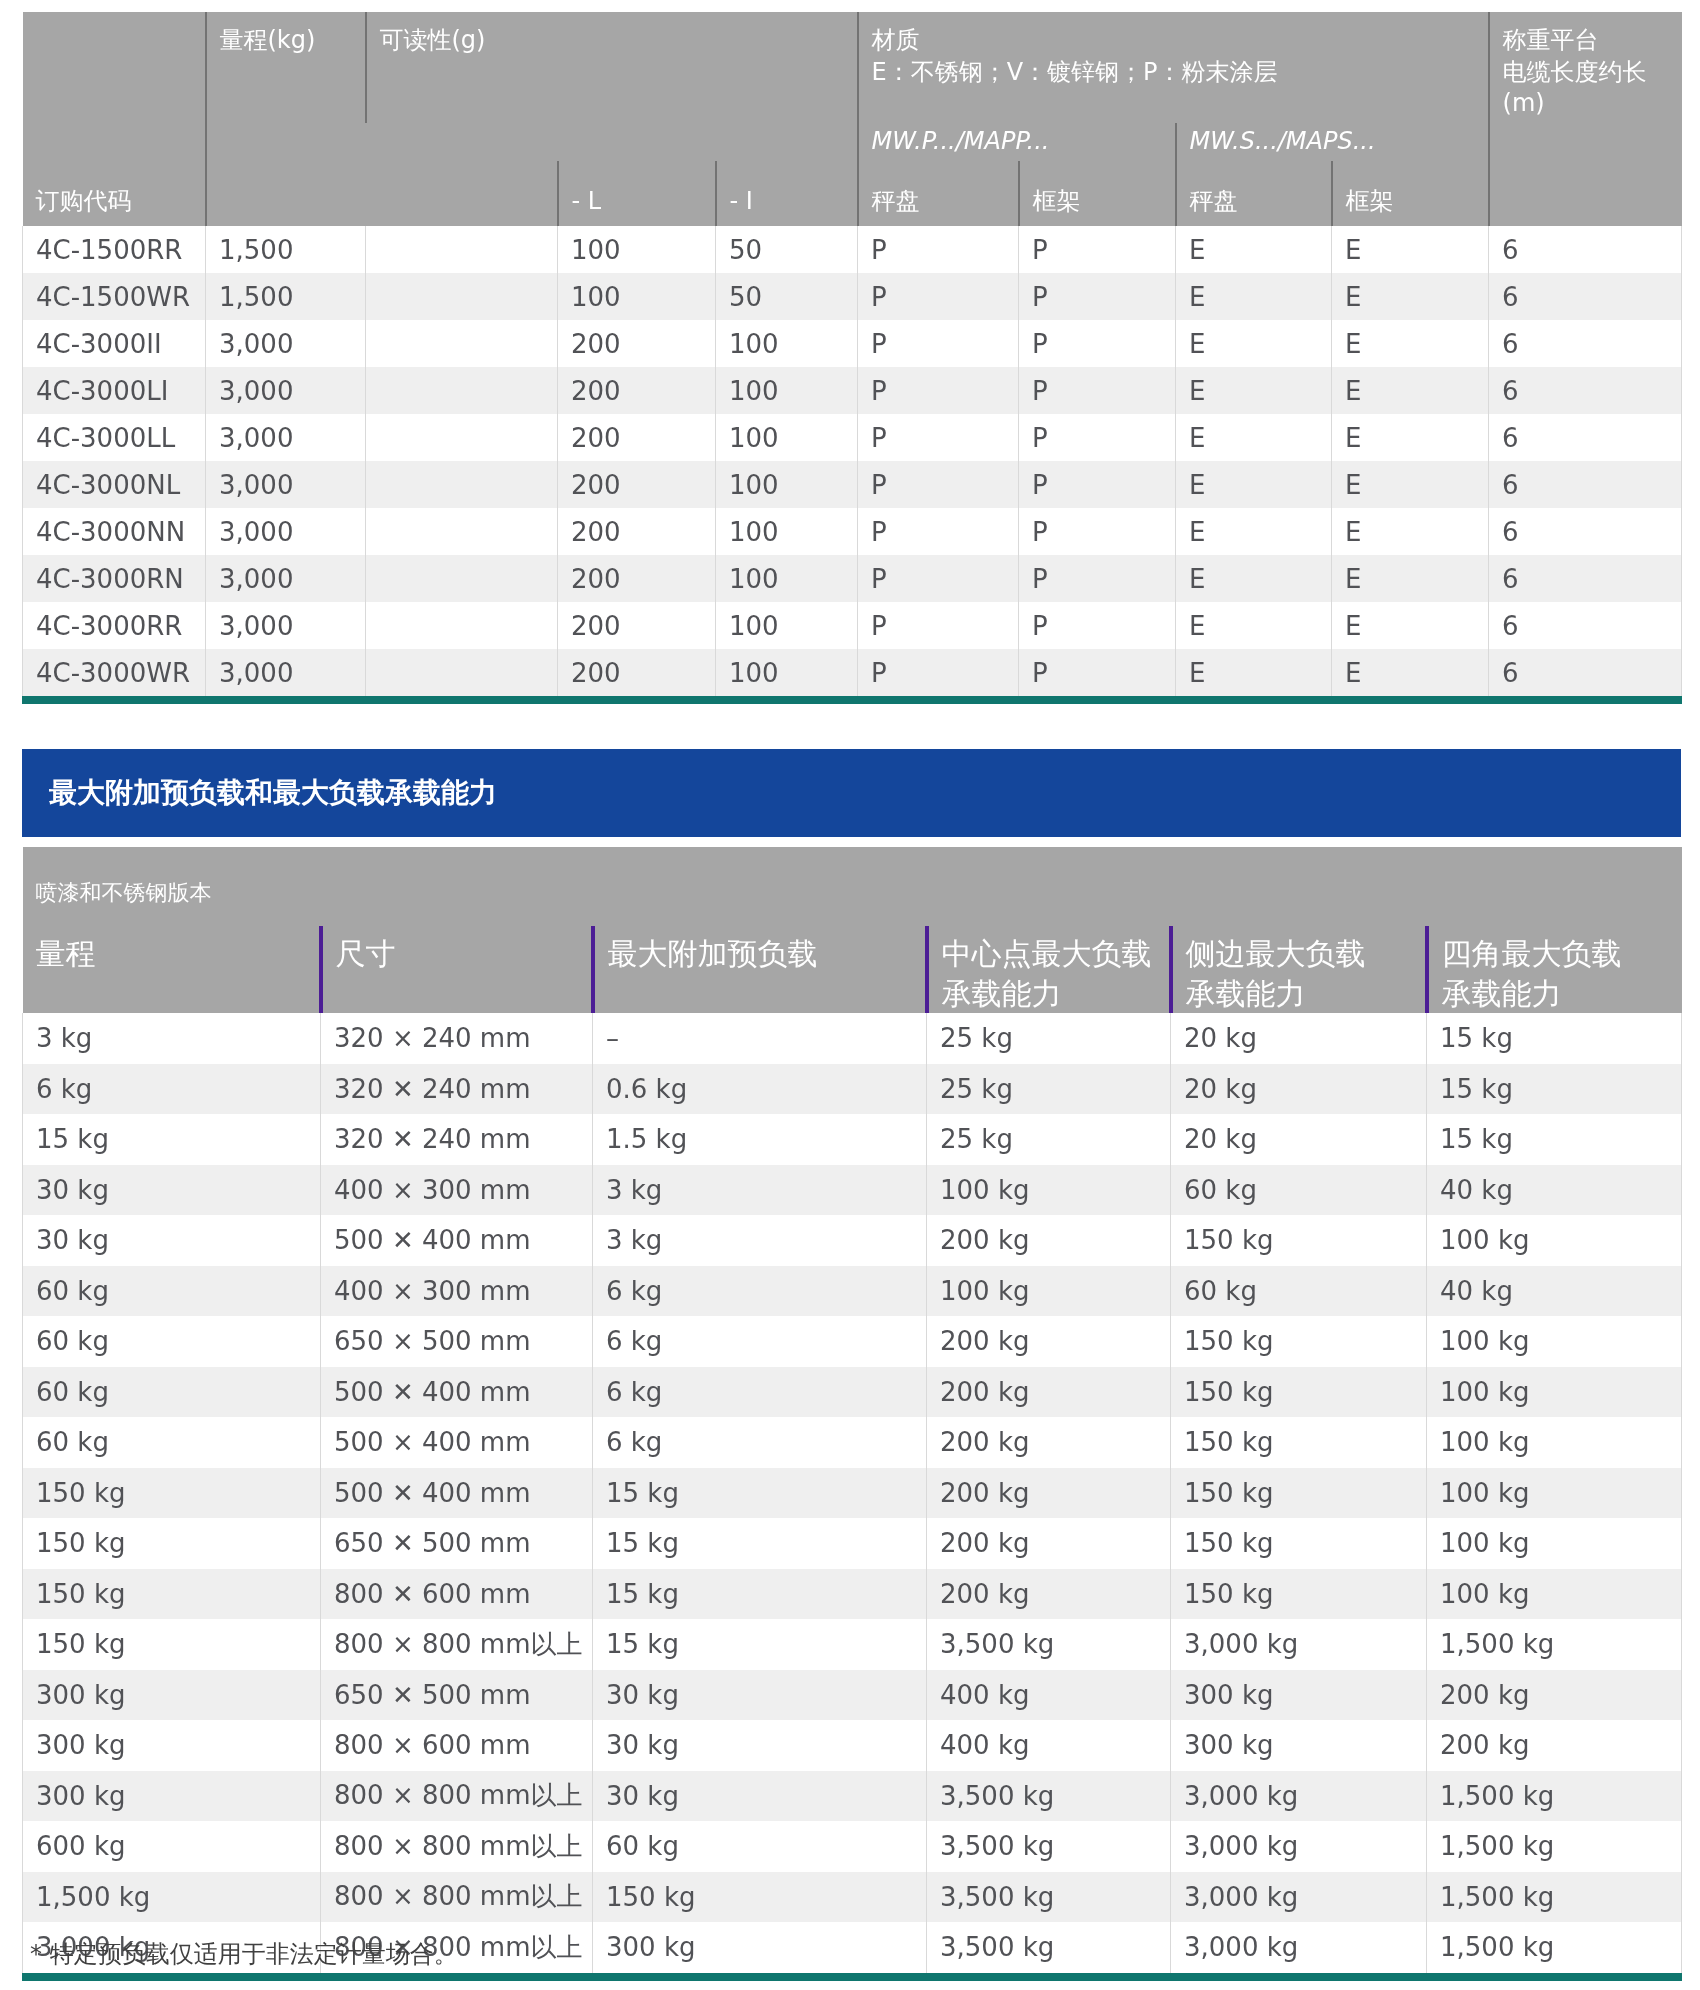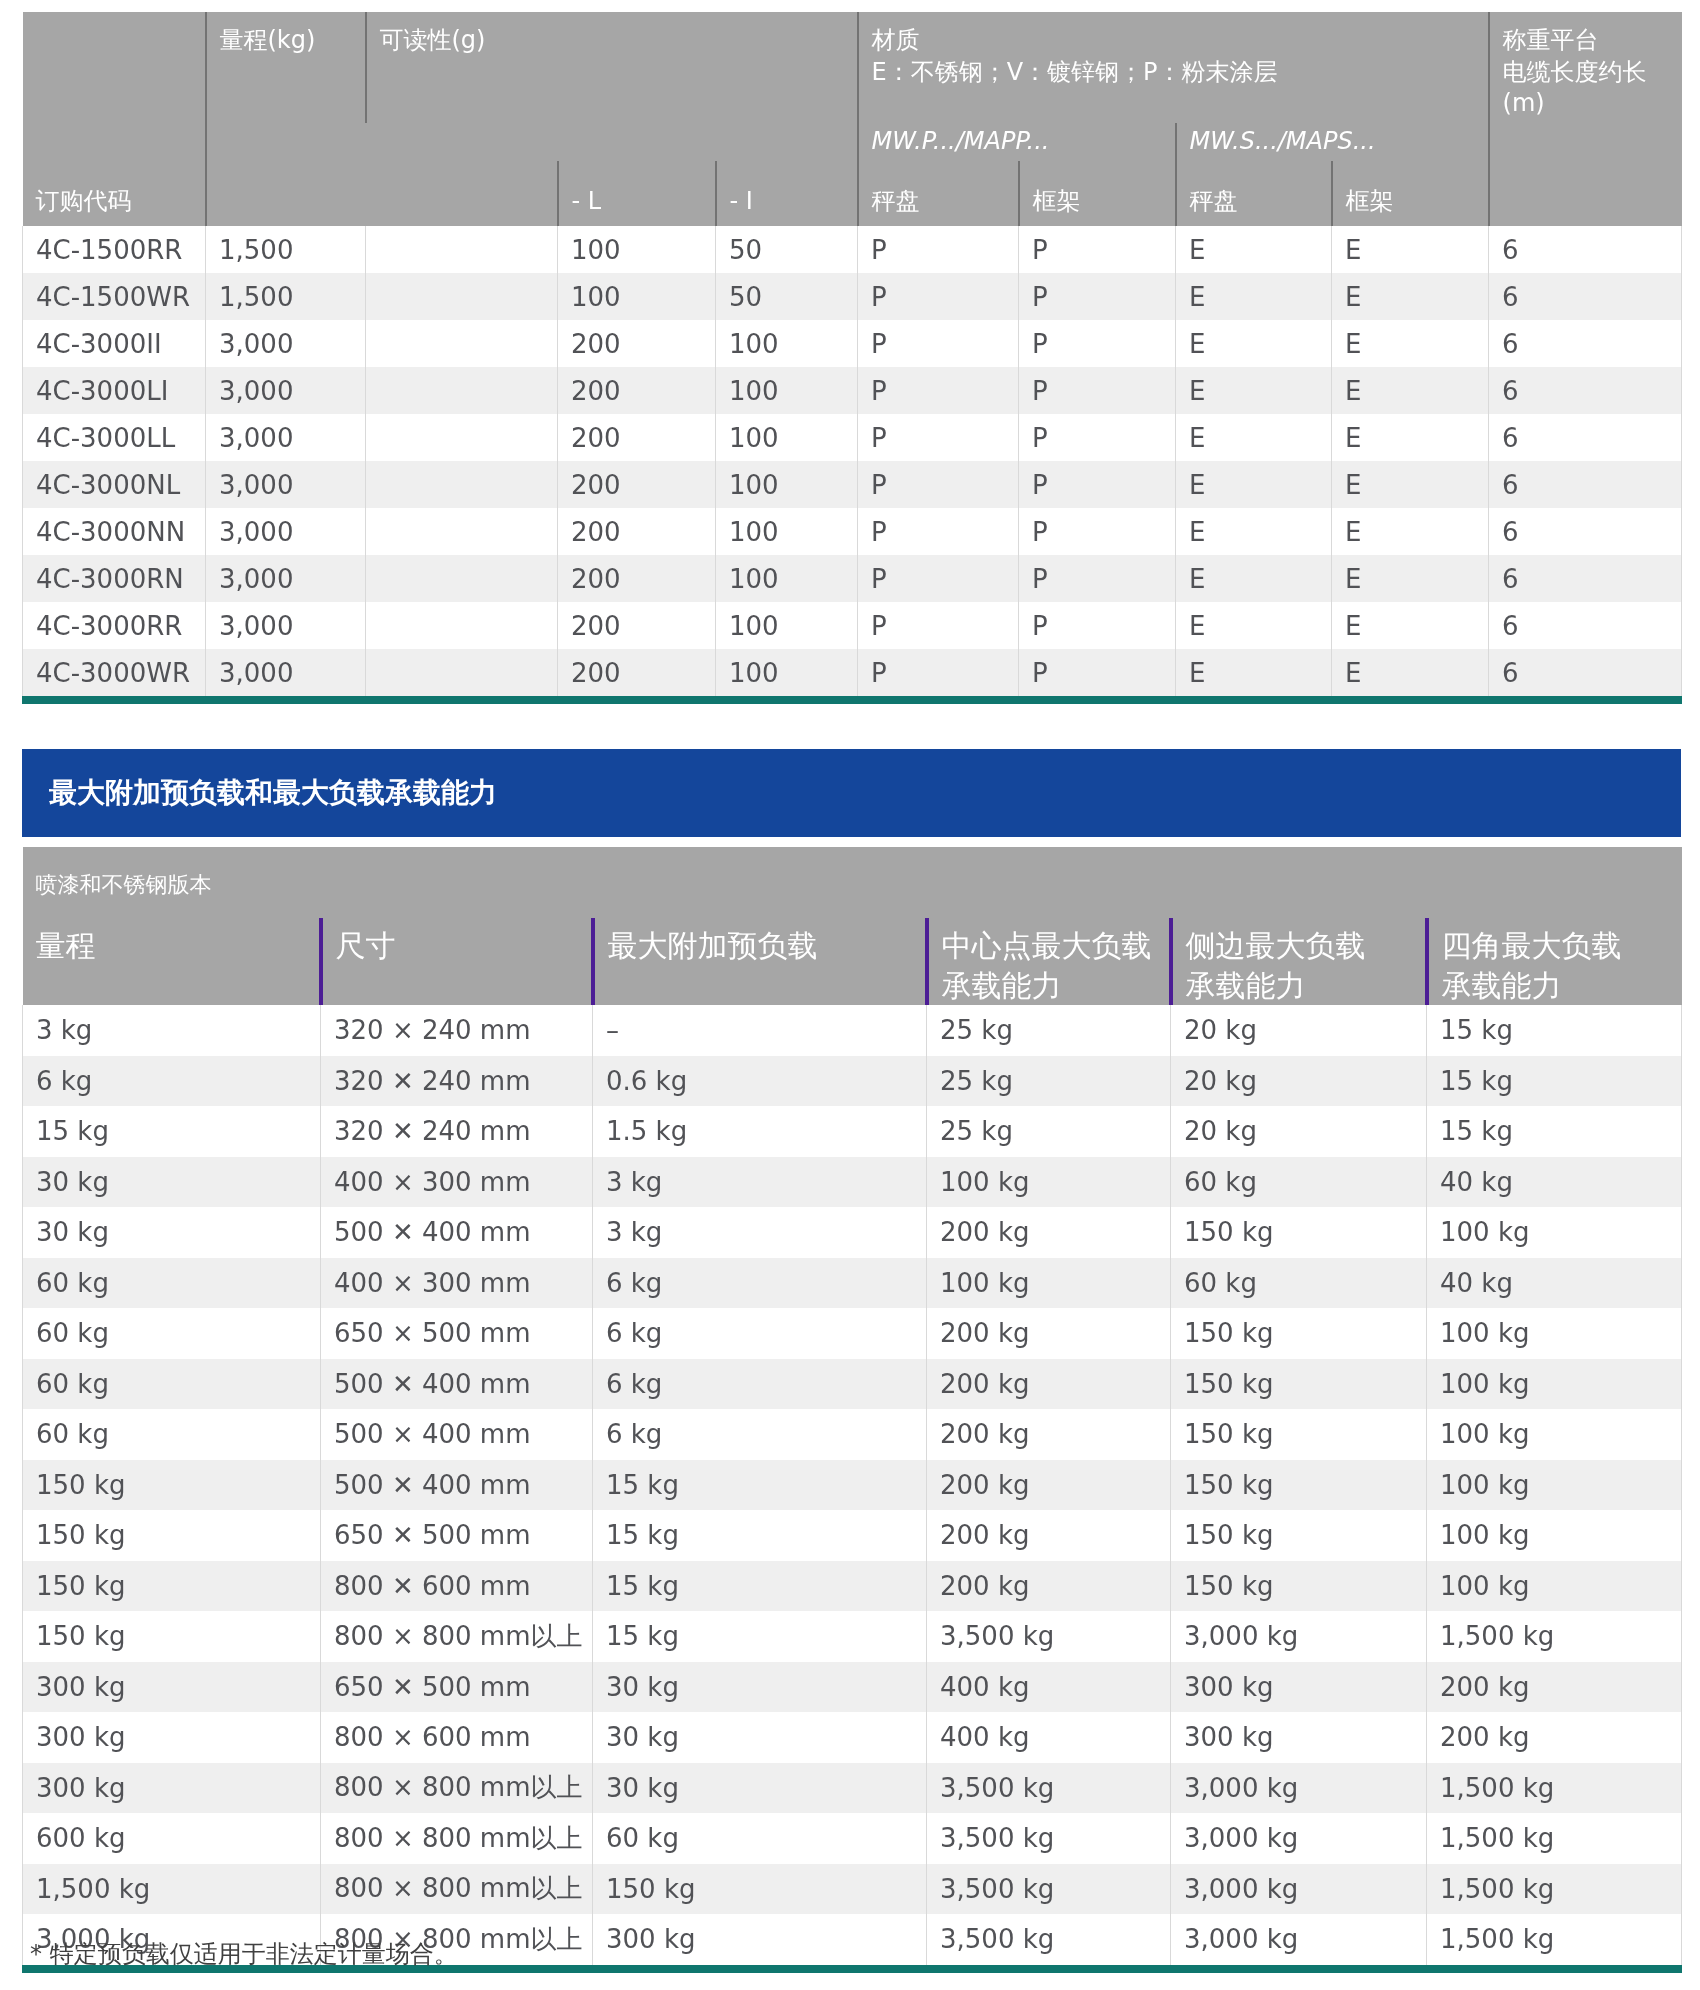--- a/index.html
+++ b/index.html
@@ -25,21 +25,21 @@
   #t1 td:first-child, #t2 td:first-child{border-left:1px solid #d9d9d9;}
   #t1 td:last-child, #t2 td:last-child{border-right:1px solid #d9d9d9;}
   #t1 tbody tr:last-child td, #t2 tbody tr:last-child td{border-bottom:8px solid #0f766e;}
   
   #banner{position:absolute;left:22px;top:749px;width:1659px;height:88px;background:#14469b;}
   #banner .txt{color:#ffffff;font-size:28px;font-weight:bold;line-height:88px;padding-left:27px;}
   
   #t2{position:absolute;left:22px;top:847px;width:1659px;}
   #t2 th{background:#a6a6a6;color:#ffffff;font-weight:normal;text-align:left;
          padding:0 0 0 13px;font-size:30px;line-height:1.32;}
-  #t2 thead tr.sub th{height:48px;vertical-align:top;padding-top:23px;font-size:22px;}
+  #t2 thead tr.sub th{height:48px;vertical-align:top;padding-top:31px;font-size:22px;}
   #t2 thead tr.cols th{height:76px;vertical-align:top;padding-top:8px;}
   #t2 thead tr.cols th.bl{border-left:4px solid #4c1d95;}
   #t2 td{height:50.5px;}
   
   #footnote{position:absolute;left:30px;top:1938px;font-size:24px;color:#404040;}
 </style>
 </head>
 <body>
 
 <div id="canvas">

